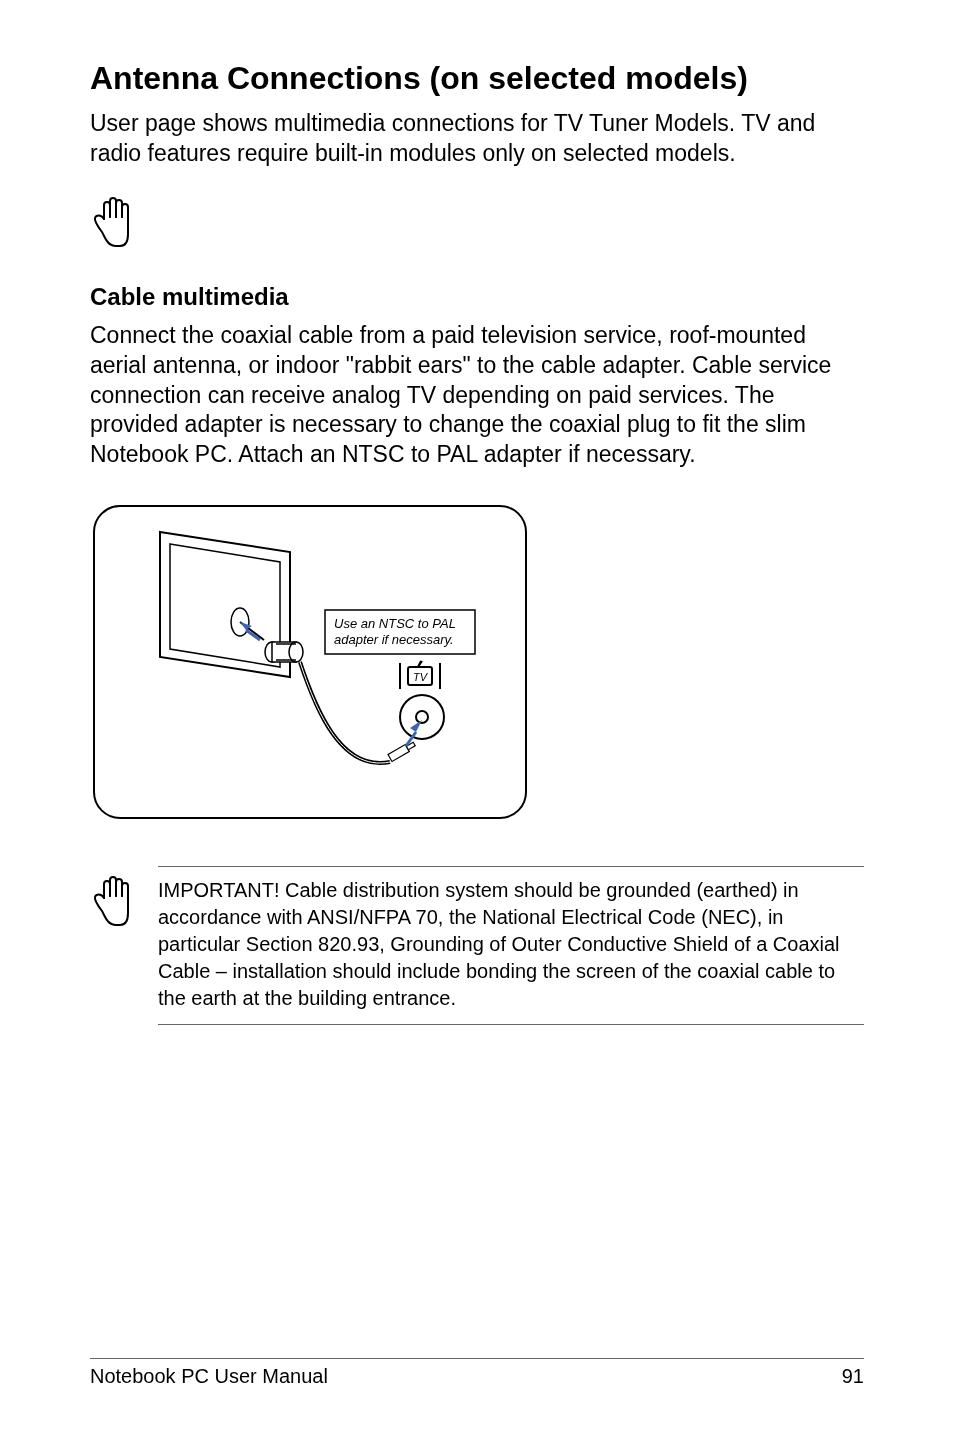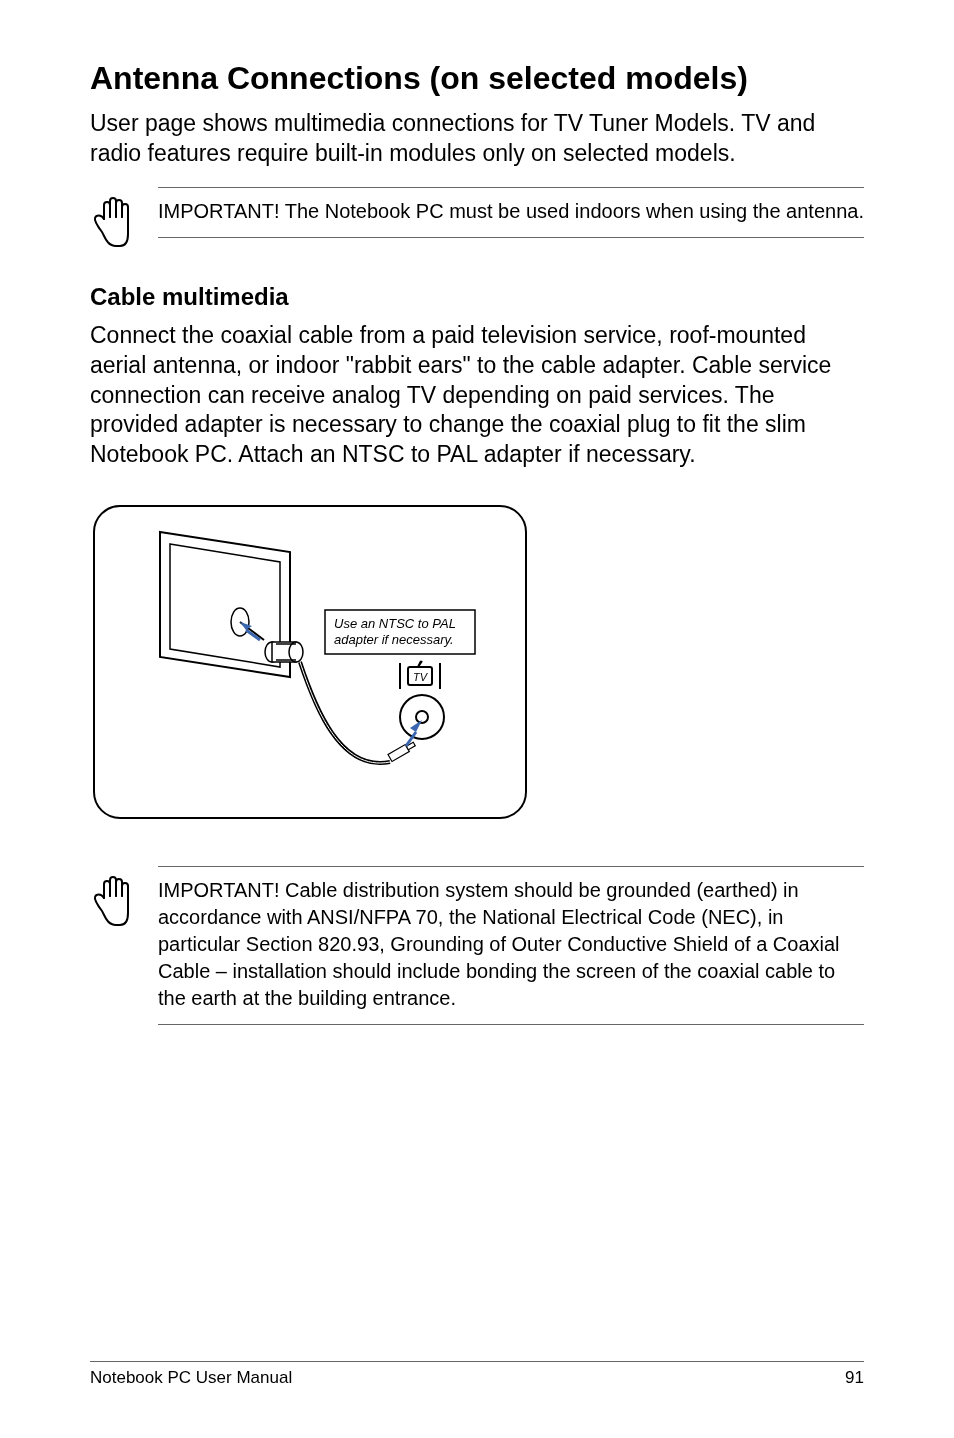--- a/index.html
+++ b/index.html
@@ -69,44 +69,41 @@
   }
   .footer-bar {
     position: absolute;
     left: 90px;
     right: 90px;
     bottom: 50px;
     border-top: 1px solid #666;
     padding-top: 6px;
     display: flex;
     justify-content: space-between;
-    font-size: 17px;
+    font-size: 20px;
   }
 </style>
 </head>
 <body>
 
 <h1 class="page-title">Antenna Connections (on selected models)</h1>
 
 <p class="intro-paragraph">User page shows multimedia connections for TV Tuner Models. TV and radio features require built-in modules only on selected models.</p>
 
 <div class="note-block">
   <div class="note-icon">
     <svg viewBox="0 0 50 60" width="50" height="60">
       <g fill="none" stroke="#000" stroke-width="2" stroke-linecap="round" stroke-linejoin="round">
         <path d="M14 26 V12 a3 3 0 0 1 6 0 V24"></path>
         <path d="M20 24 V8  a3 3 0 0 1 6 0 V24"></path>
         <path d="M26 24 V10 a3 3 0 0 1 6 0 V24"></path>
         <path d="M32 24 V14 a3 3 0 0 1 6 0 V30"></path>
         <path d="M14 26 c-3 -5 -8 -4 -9 -1 c-1 3 4 10 7 14 c3 5 5 14 14 14 h4 c6 0 8 -6 8 -12 V30"></path>
       </g>
     </svg>
-  </div>
-  <div class="note-text-wrap">
-    <p class="note-text">IMPORTANT! The Notebook PC must be used indoors when using the antenna.</p>
   </div>
 </div>
 
 <h2 class="section-heading">Cable multimedia</h2>
 
 <p class="body-paragraph">Connect the coaxial cable from a paid television service, roof-mounted aerial antenna, or indoor "rabbit ears" to the cable adapter. Cable service connection can receive analog TV depending on paid services. The provided adapter is necessary to change the coaxial plug to fit the slim Notebook PC. Attach an NTSC to PAL adapter if necessary.</p>
 
 <div class="diagram-wrap">
   <svg class="diagram-frame" viewBox="0 0 440 320">
 

